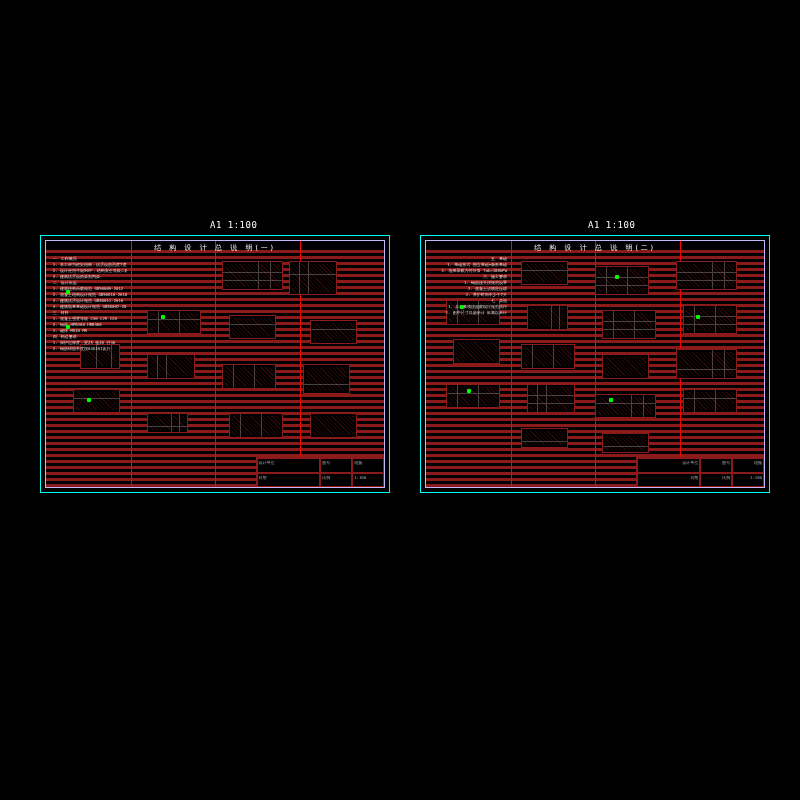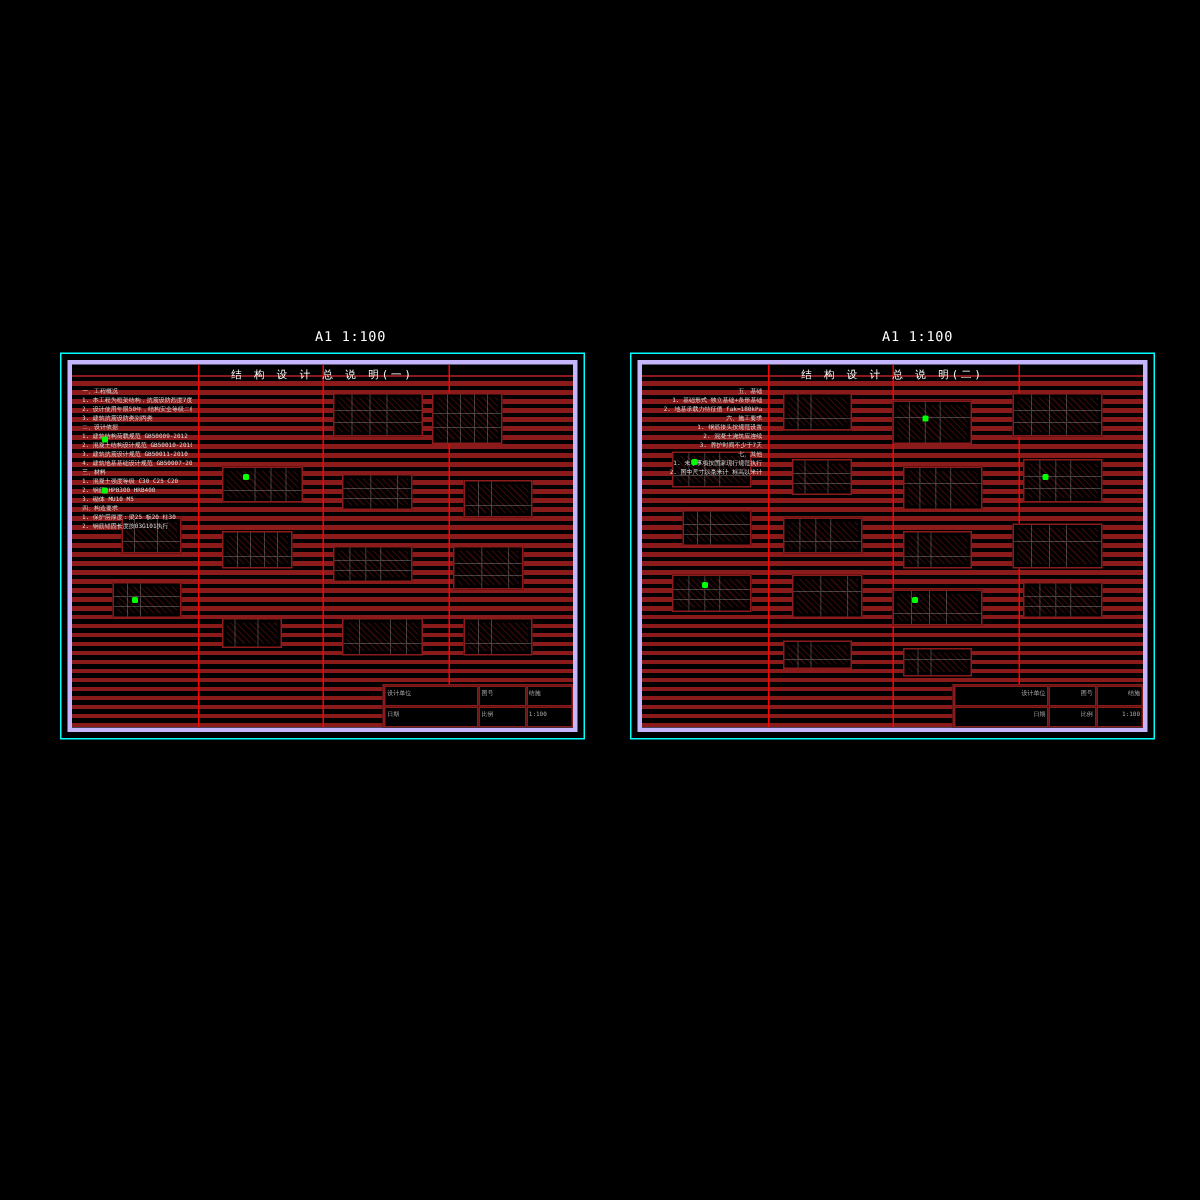--- a/index.html
+++ b/index.html
@@ -17,21 +17,21 @@
     height: 800px;
     position: relative;
   }
   .sheet {
     position: absolute;
     border: 1px solid #00ffff;
   }
   .sheet-inner {
     position: absolute;
     top: 4px; left: 4px; right: 4px; bottom: 4px;
-    border: 3px solid #c4b5fd;
+    border: 1px solid #c4b5fd;
     overflow: hidden;
   }
   .scale-label {
     position: absolute;
     font-size: 9px;
     color: #fff;
     font-family: monospace;
     letter-spacing: 0.5px;
   }
   .title-band {

